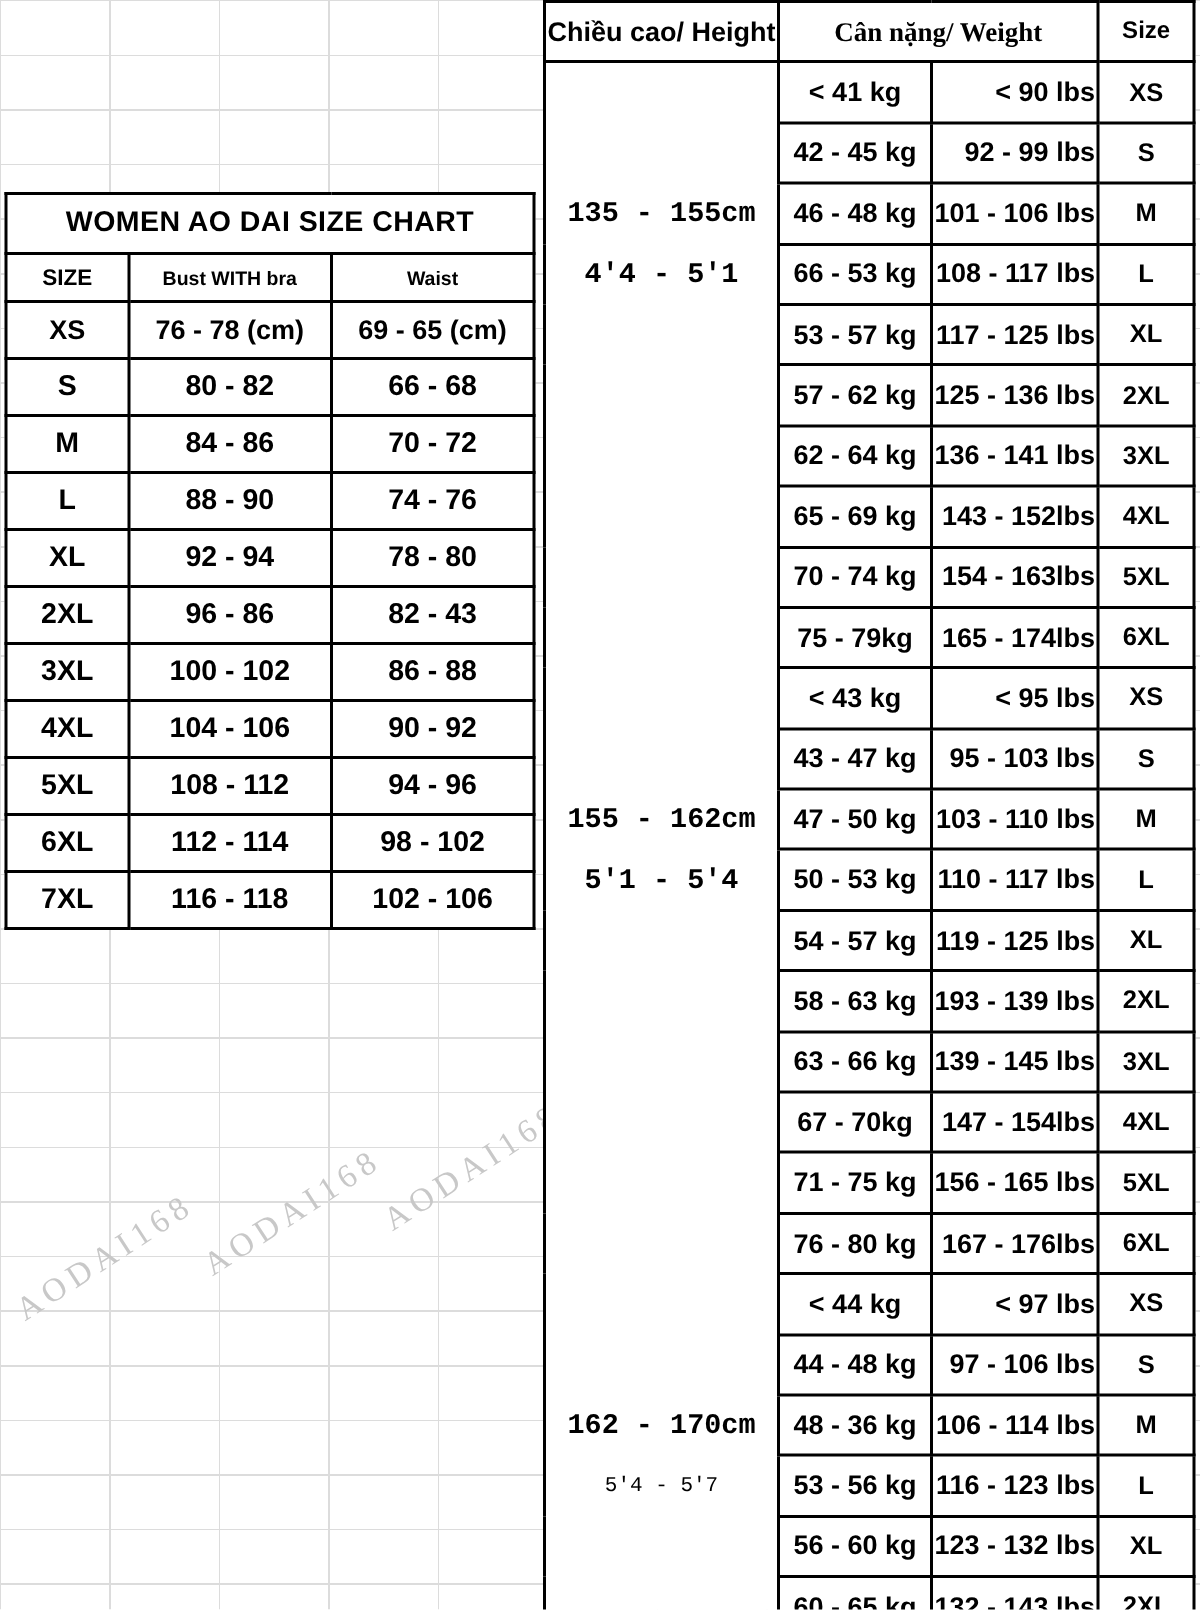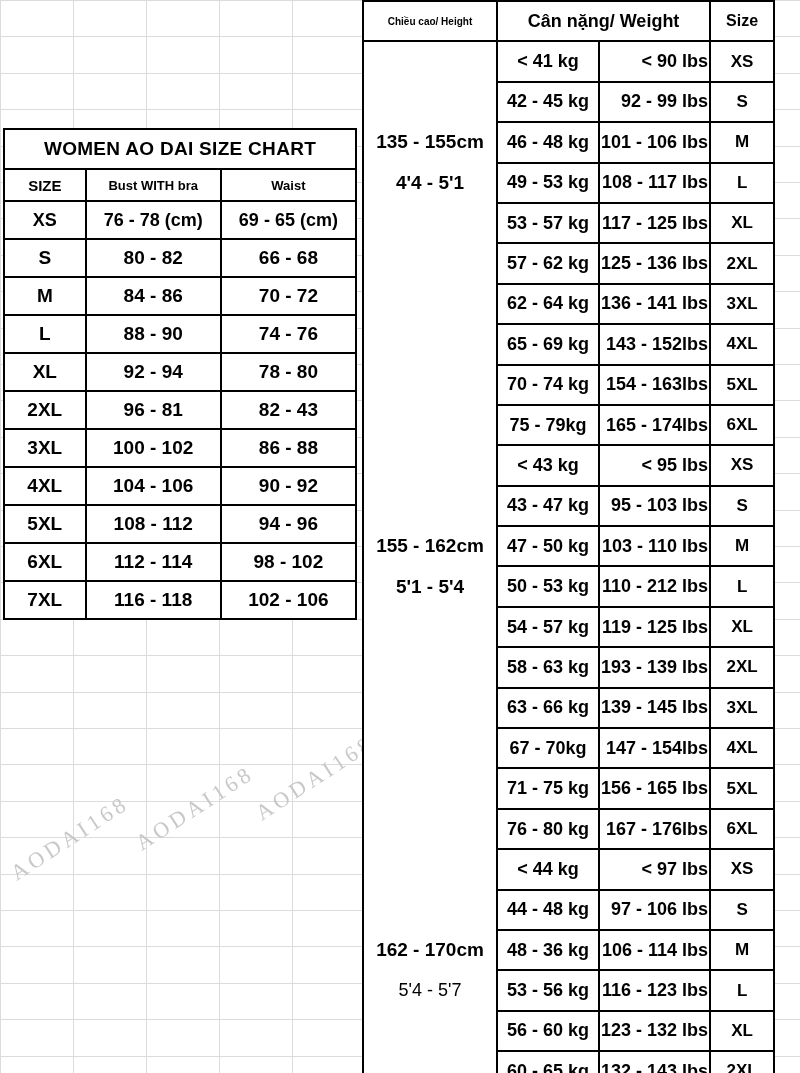--- a/index.html
+++ b/index.html
@@ -87,25 +87,25 @@
   #women-chart .xs-row td { font-size: 18px; }
 
   
   #hw-chart {
     position: absolute;
     left: 362px;
     top: 0px;
     z-index: 3;
   }
   #hw-chart td, #hw-chart th { height: 36.4px; font-size: 18px; }
-  #hw-chart th.head-h { font-size: 10px; width: 130px; }
-  #hw-chart th.head-w { font-size: 18px; width: 196px; }
+  #hw-chart th.head-h { font-size: 18px; width: 130px; }
+  #hw-chart th.head-w { font-size: 18px; width: 196px; font-family: Liberation Serif, serif; }
   #hw-chart th.head-s { font-size: 16px; width: 60px; }
-  #hw-chart td.c-h  { width: 130px; font-size: 19px; }
-  #hw-chart td.c-h.sub { font-size: 18px; }
+  #hw-chart td.c-h  { width: 130px; font-size: 19px; font-family: Liberation Mono, monospace; }
+  #hw-chart td.c-h.sub { font-size: 14px; }
   #hw-chart td.c-kg { width: 98px; border-radius: 15px; }
   #hw-chart td.c-lb { width: 98px; text-align: right; }
   #hw-chart td.c-sz { width: 60px; font-size: 17px; }
   #hw-chart td.blank { border-top: none; border-bottom: none; }
 </style>
 </head>
 <body>
 
 <div id="bg-grid"></div>
 
@@ -146,21 +146,21 @@
       <td class="c-bust">88 - 90</td>
       <td class="c-waist">74 - 76</td>
     </tr>
     <tr>
       <td class="c-size">XL</td>
       <td class="c-bust">92 - 94</td>
       <td class="c-waist">78 - 80</td>
     </tr>
     <tr>
       <td class="c-size">2XL</td>
-      <td class="c-bust">96 - 81</td>
+      <td class="c-bust">96 - 86</td>
       <td class="c-waist">82 - 43</td>
     </tr>
     <tr>
       <td class="c-size">3XL</td>
       <td class="c-bust">100 - 102</td>
       <td class="c-waist">86 - 88</td>
     </tr>
     <tr>
       <td class="c-size">4XL</td>
       <td class="c-bust">104 - 106</td>
@@ -204,21 +204,21 @@
       <td class="c-sz">S</td>
     </tr>
     <tr>
       <td class="c-h blank">135 - 155cm</td>
       <td class="c-kg">46 - 48 kg</td>
       <td class="c-lb">101 - 106 lbs</td>
       <td class="c-sz">M</td>
     </tr>
     <tr>
       <td class="c-h blank">4'4 - 5'1</td>
-      <td class="c-kg">49 - 53 kg</td>
+      <td class="c-kg">66 - 53 kg</td>
       <td class="c-lb">108 - 117 lbs</td>
       <td class="c-sz">L</td>
     </tr>
     <tr>
       <td class="c-h blank" rowspan="6"></td>
       <td class="c-kg">53 - 57 kg</td>
       <td class="c-lb">117 - 125 lbs</td>
       <td class="c-sz">XL</td>
     </tr>
     <tr>
@@ -260,21 +260,21 @@
     </tr>
     <tr>
       <td class="c-h blank">155 - 162cm</td>
       <td class="c-kg">47 - 50 kg</td>
       <td class="c-lb">103 - 110 lbs</td>
       <td class="c-sz">M</td>
     </tr>
     <tr>
       <td class="c-h blank">5'1 - 5'4</td>
       <td class="c-kg">50 - 53 kg</td>
-      <td class="c-lb">110 - 212 lbs</td>
+      <td class="c-lb">110 - 117 lbs</td>
       <td class="c-sz">L</td>
     </tr>
     <tr>
       <td class="c-h blank" rowspan="6"></td>
       <td class="c-kg">54 - 57 kg</td>
       <td class="c-lb">119 - 125 lbs</td>
       <td class="c-sz">XL</td>
     </tr>
     <tr>
       <td class="c-kg">58 - 63 kg</td>

